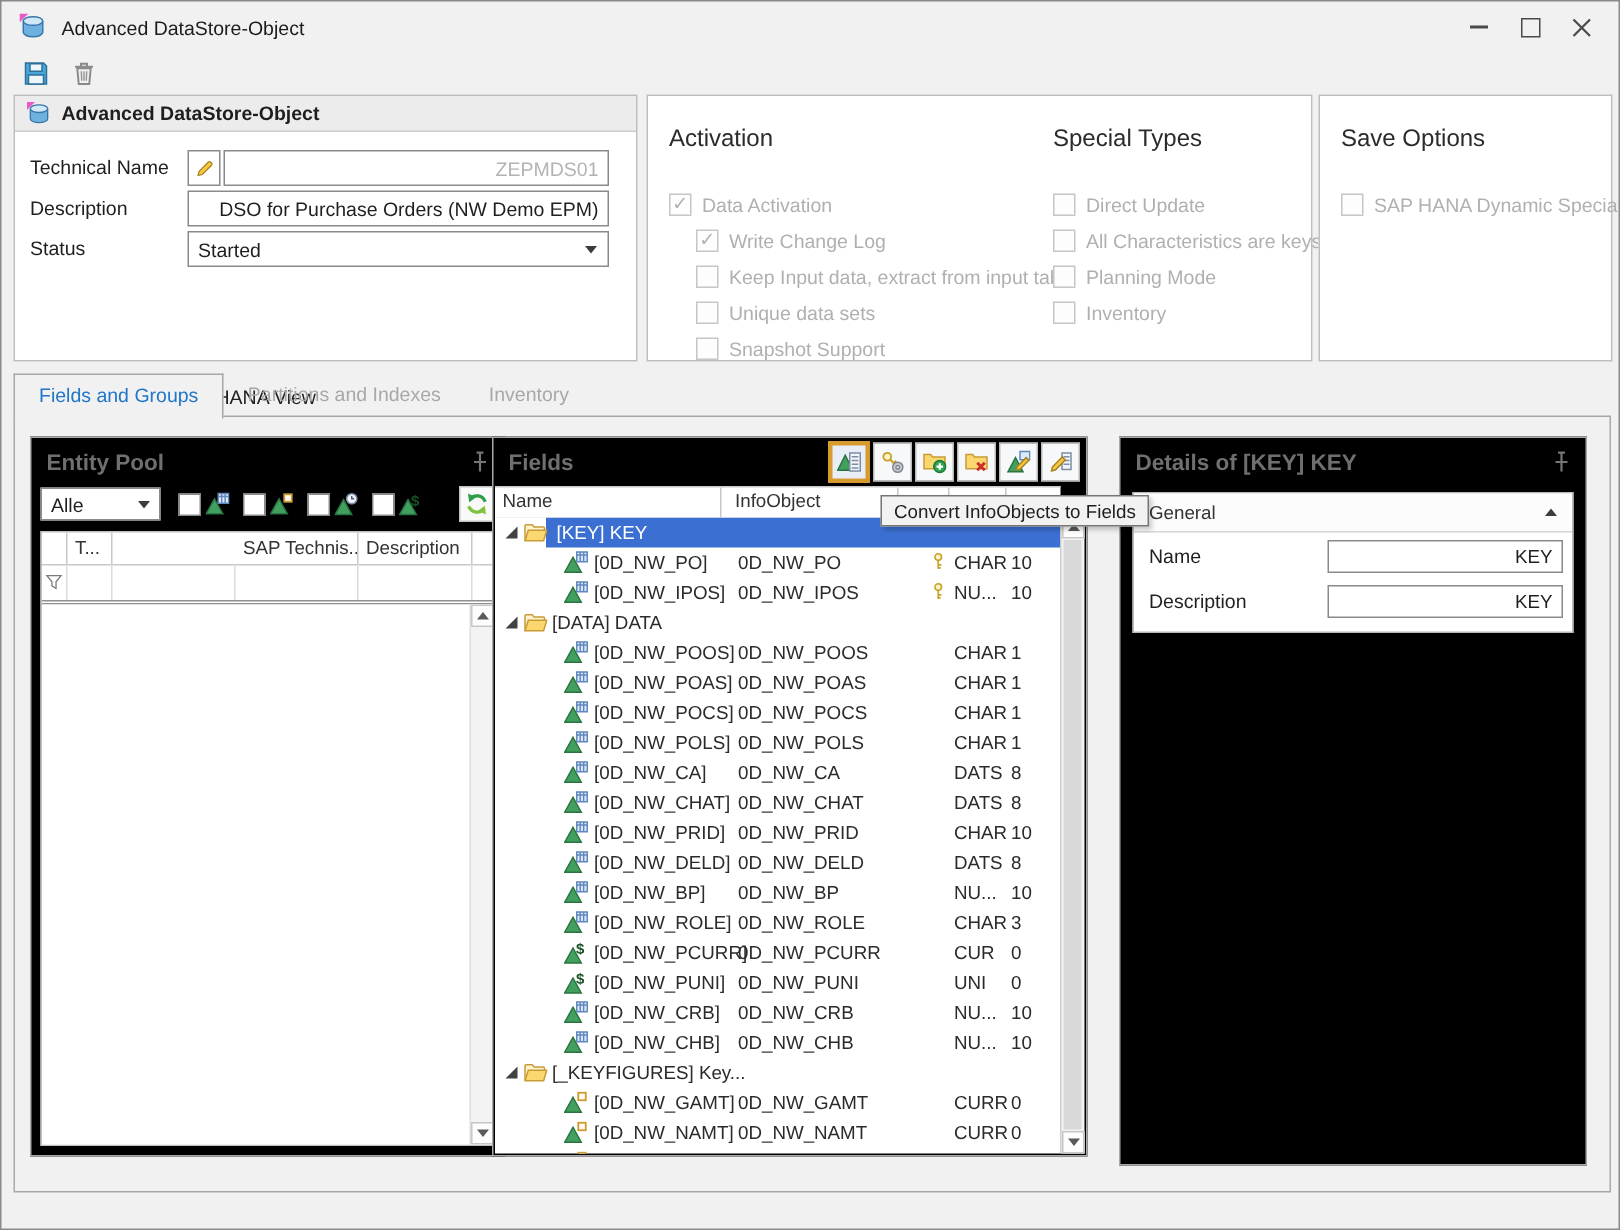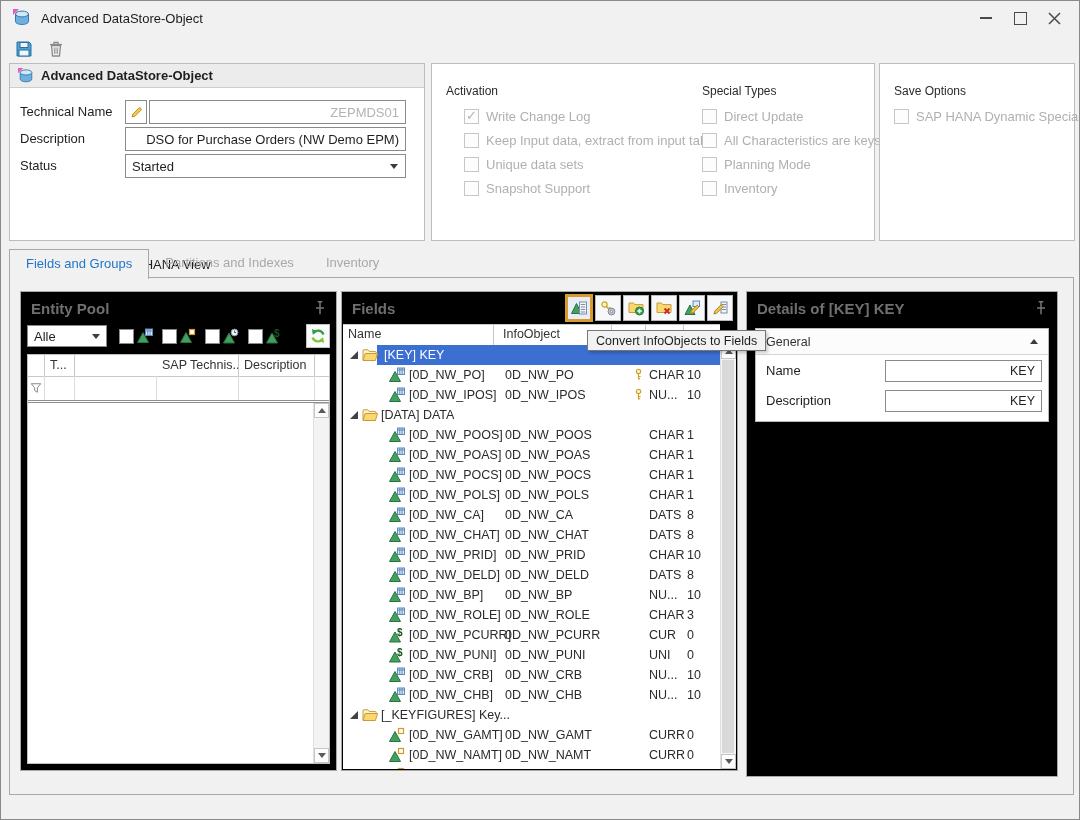--- a/index.html
+++ b/index.html
@@ -35,34 +35,34 @@
   .selbox{position:absolute;box-sizing:border-box;height:24px;border:1px solid #8a8a8a;background:#fff;font-size:13px;color:#1f1f1f;display:flex;align-items:center;padding:0 6px;}
   .selbox .caret{position:absolute;right:7px;top:9px;width:0;height:0;border-left:4px solid transparent;border-right:4px solid transparent;border-top:5px solid #3c3c3c;}
 
   .cb{width:15px;height:15px;box-sizing:border-box;border:1px solid #8a8a8a;background:#fff;display:inline-block;position:relative;flex:none;}
   .cb.dis{border-color:#c6c6c6;background:#fdfdfd;}
   .cb.chk::after{content:"\2713";position:absolute;left:1px;top:-2px;font-size:13px;font-weight:bold;color:#b3b3b3;}
   .cbrow{display:flex;align-items:center;gap:7px;height:16px;margin-bottom:8px;}
   .cbrow.ind{margin-left:18px;}
   .cblab{font-size:13px;color:#b0b0b0;white-space:nowrap;}
   .chkcol{position:absolute;top:20px;}
-  .chkhdr{font-size:12px;color:#2b2b2b;margin-bottom:10px;}
+  .chkhdr{font-size:16px;color:#2b2b2b;margin-bottom:26px;}
   .extrow{position:absolute;left:28px;top:193px;display:flex;align-items:center;gap:9px;}
   .extrow .cblab{color:#1f1f1f;}
 
   
   .tabbar{position:absolute;left:8px;top:248px;height:29px;display:flex;z-index:3;}
   .tab{height:28px;line-height:28px;padding:0 16px;font-size:13px;color:#a8a8a8;cursor:default;}
   .tab.act{background:#f1f1f1;border:1px solid #a8a8a8;border-bottom:none;color:#2176c8;height:29px;}
 
   
   #content{position:absolute;left:8px;top:276px;width:1063px;height:516px;border:1px solid #a8a8a8;background:#f1f1f1;}
   .panel{position:absolute;background:#000000;border:1px solid #a8a8a8;}
   #entity{left:10px;top:13px;width:315px;height:478px;}
-  #fieldsP{left:331px;top:13px;width:395px;height:478px;text-align:right;}
+  #fieldsP{left:318px;top:13px;width:395px;height:478px;text-align:right;}
   #details{left:736px;top:13px;width:310px;height:484px;}
   .ptitle{position:absolute;left:10px;top:8px;font-size:15px;font-weight:bold;color:#6f6f6f;}
   .pinbtn{position:absolute;right:8px;top:8px;width:16px;height:16px;}
 
   
   #ep-filterrow{position:absolute;left:6px;top:32px;right:6px;height:24px;display:flex;align-items:center;}
   .allebox{position:relative;width:80px;height:22px;box-sizing:border-box;border:1px solid #8a8a8a;background:#fff;font-size:13px;color:#1f1f1f;display:flex;align-items:center;padding:0 6px;margin-right:12px;flex:none;}
   .allebox .caret{position:absolute;right:6px;top:8px;width:0;height:0;border-left:4px solid transparent;border-right:4px solid transparent;border-top:5px solid #3c3c3c;}
   .fpair{display:flex;align-items:center;gap:3px;margin-right:9px;}
   #ep-refresh{position:absolute;right:0;top:0;width:24px;height:24px;box-sizing:border-box;border:1px solid #c2c2c2;background:#fafafa;display:flex;align-items:center;justify-content:center;}
@@ -287,20 +287,24 @@
     <div class="extrow">
       <span class="cb"></span>
       <span class="cblab">External SAP-HANA View</span>
     </div>
   </div>
 
   <div class="gbox" id="box2">
     <div class="chkcol" style="left:14px;">
       <div class="chkhdr">Activation</div>
       <div>
+          <div class="cbrow">
+            <span class="cb dis chk"></span>
+            <span class="cblab">Data Activation</span>
+          </div>
           <div class="cbrow ind">
             <span class="cb dis chk"></span>
             <span class="cblab">Write Change Log</span>
           </div>
           <div class="cbrow ind">
             <span class="cb dis"></span>
             <span class="cblab">Keep Input data, extract from input table</span>
           </div>
           <div class="cbrow ind">
             <span class="cb dis"></span>

